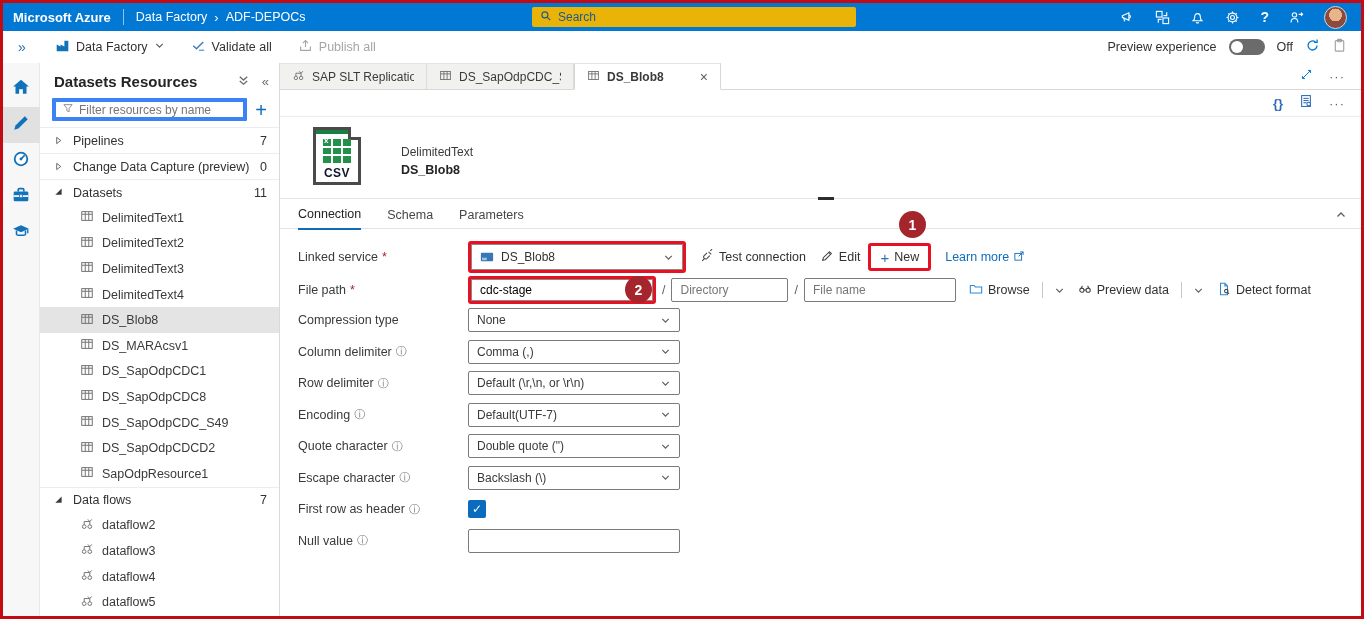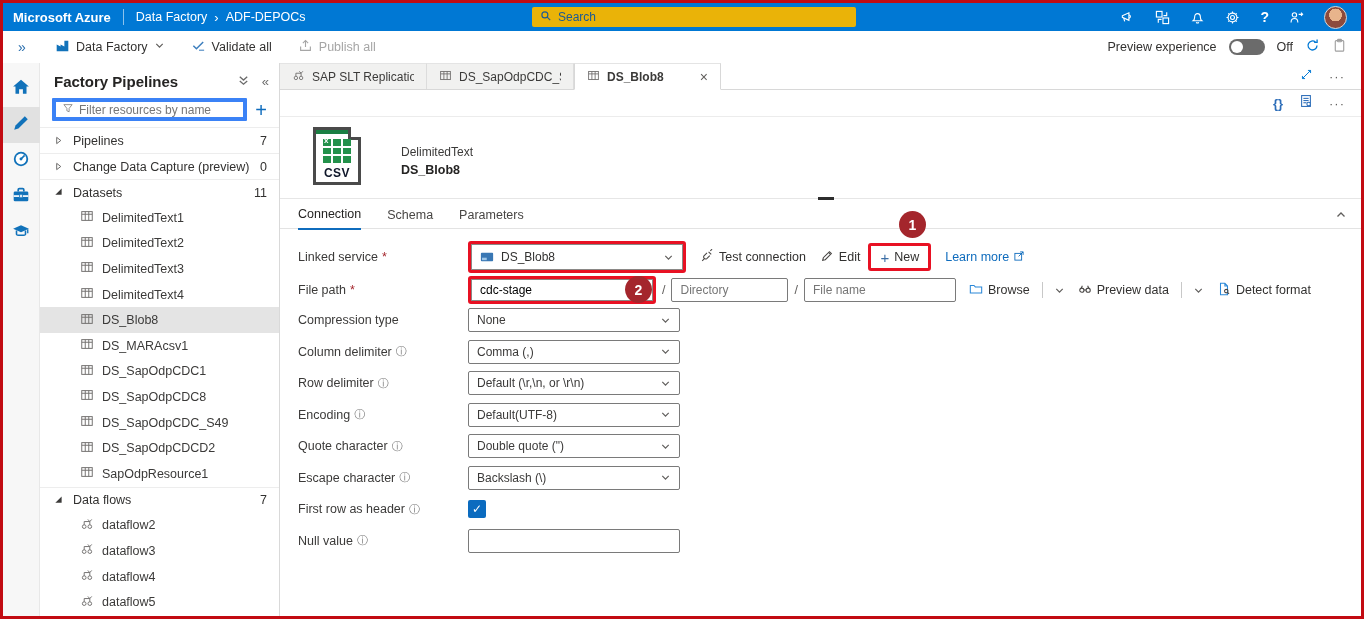--- a/index.html
+++ b/index.html
@@ -270,21 +270,21 @@
           <span><svg viewBox="0 0 16 16">
               <path d="M8 2.8 L15 6 8 9.2 1 6 Z" fill="#1172ba"></path>
               <path d="M4 7.6 v3.2 c0 1.4 8 1.4 8 0 V7.6" fill="none" stroke="#1172ba" stroke-width="1.4"></path>
               <path d="M14 6.5 v3.5" stroke="#1172ba" stroke-width="1.2"></path>
             </svg></span>
         </div>
     </div>
 
     <div class="resources">
       <div class="res-header">
-        <div class="res-title">Factory Pipelines</div>
+        <div class="res-title">Datasets Resources</div>
         <span class="hicon"><svg viewBox="0 0 14 14" fill="none" stroke="#6b6b6b" stroke-width="1.4">
               <path d="M3 3 L7 6.5 L11 3 M3 7.5 L7 11 L11 7.5"></path>
             </svg></span>
         <span class="hicon">«</span>
       </div>
       <div class="filter-row">
         <div class="filter-box">
           <span><svg viewBox="0 0 16 16" fill="none" stroke="#8a8886" stroke-width="1.2">
                 <path d="M2.5 3.5 h11 L9.5 8.5 V13 l-3-1.3 V8.5 Z"></path>
               </svg></span>
@@ -682,21 +682,21 @@
                 </svg>
             </div>
           </div>
 
           <div class="frow">
             <div class="flabel">
                 <span>Encoding</span>
                 <span class="info">ⓘ</span>
               </div>
             <div class="selectbox">
-              <span class="val">Default(UTF-8)</span>
+              <span class="val">Default(UTF-7)</span>
               <svg viewBox="0 0 12 12" fill="none" stroke="#605e5c" stroke-width="1.3">
                   <path d="M2.5 4.3 L6 7.8 L9.5 4.3"></path>
                 </svg>
             </div>
           </div>
 
           <div class="frow">
             <div class="flabel">
                 <span>Quote character</span>
                 <span class="info">ⓘ</span>

